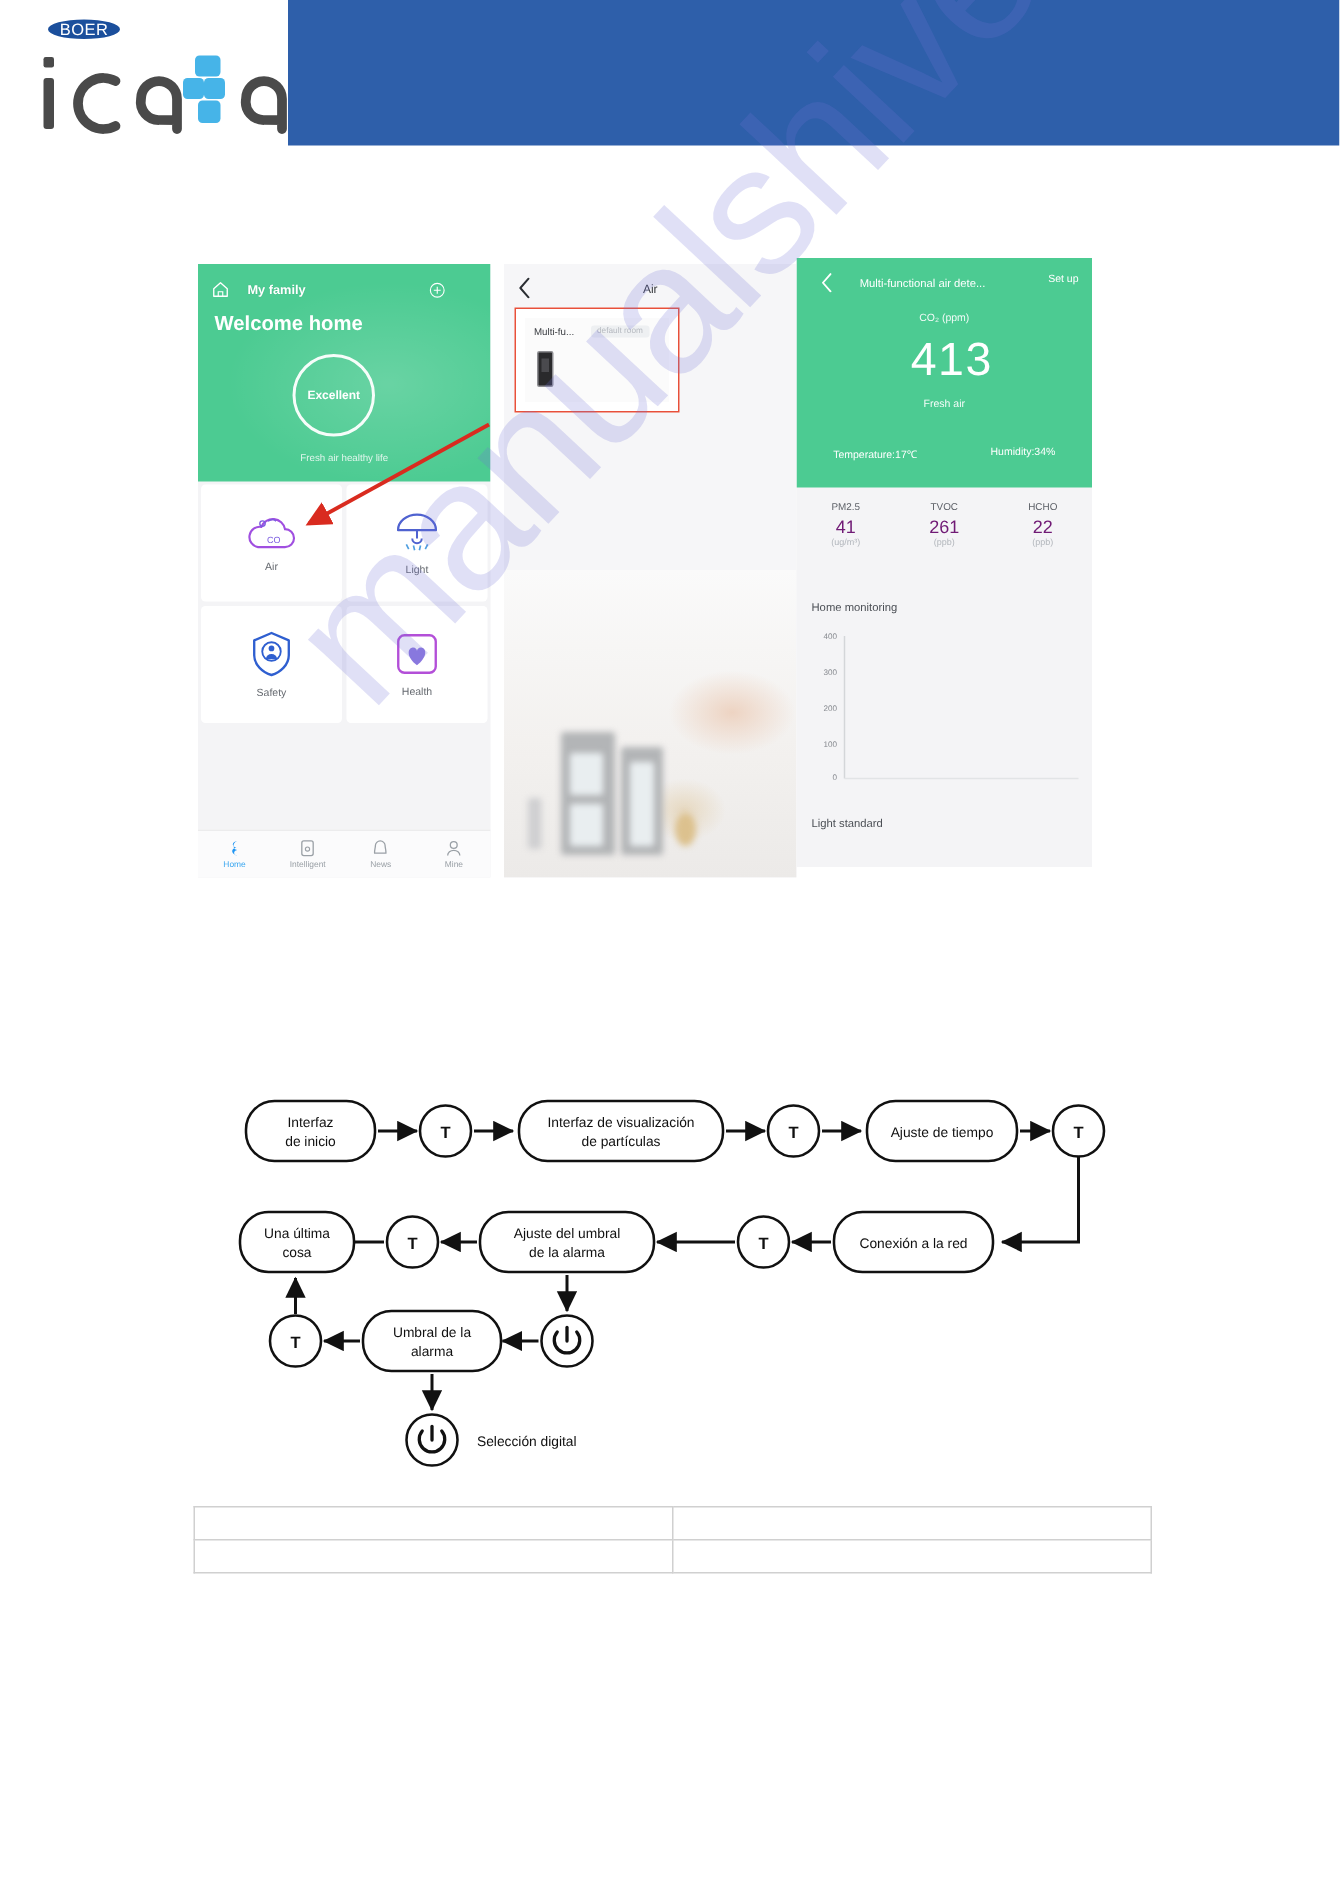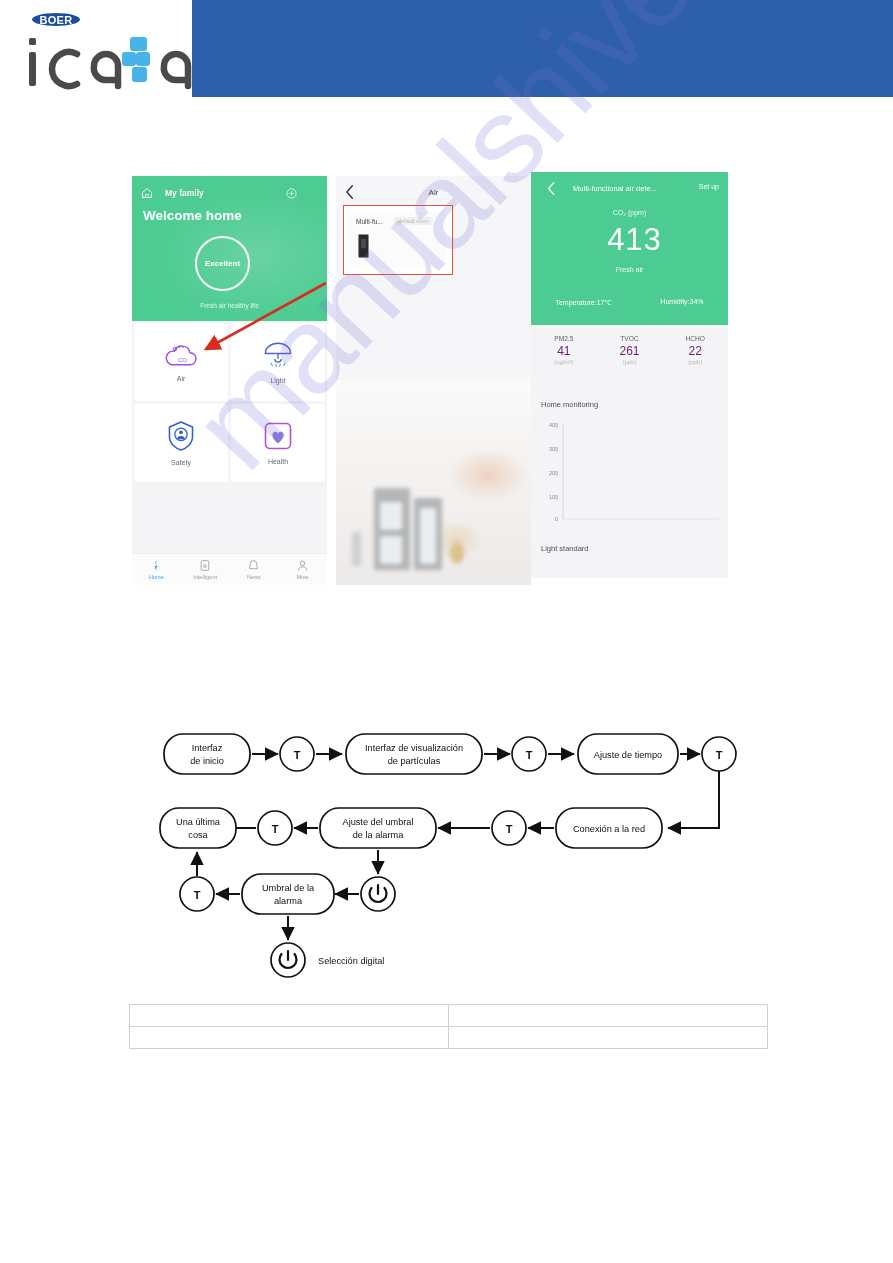--- a/index.html
+++ b/index.html
@@ -18,21 +18,21 @@
     background: #2e5faa;
   }
   #logo-block { position: absolute; left: 8px; top: 4px; width: 185px; height: 92px; }
   #boer-badge {
     position: absolute; left: 22px; top: 7px; width: 52px; height: 17px;
     background: #1b4f9c; border-radius: 50%/50%;
     border: 2px solid #ffffff;
     display: flex; align-items: center; justify-content: center;
   }
   #boer-badge span {
-    color: #ffffff; font-size: 11px; font-weight: bold; letter-spacing: .3px;
+    color: #ffffff; font-size: 11px; font-weight: normal; letter-spacing: .3px;
     font-family: "Liberation Sans", sans-serif;
   }
   #icasa-wordmark {
     position: absolute; left: 14px; top: 26px; width: 172px; height: 64px;
   }
 
   
   #phones { position: absolute; left: 0; top: 0; width: 893px; height: 1263px; pointer-events: none; }
   .phone { position: absolute; overflow: hidden; pointer-events: auto; }
 

